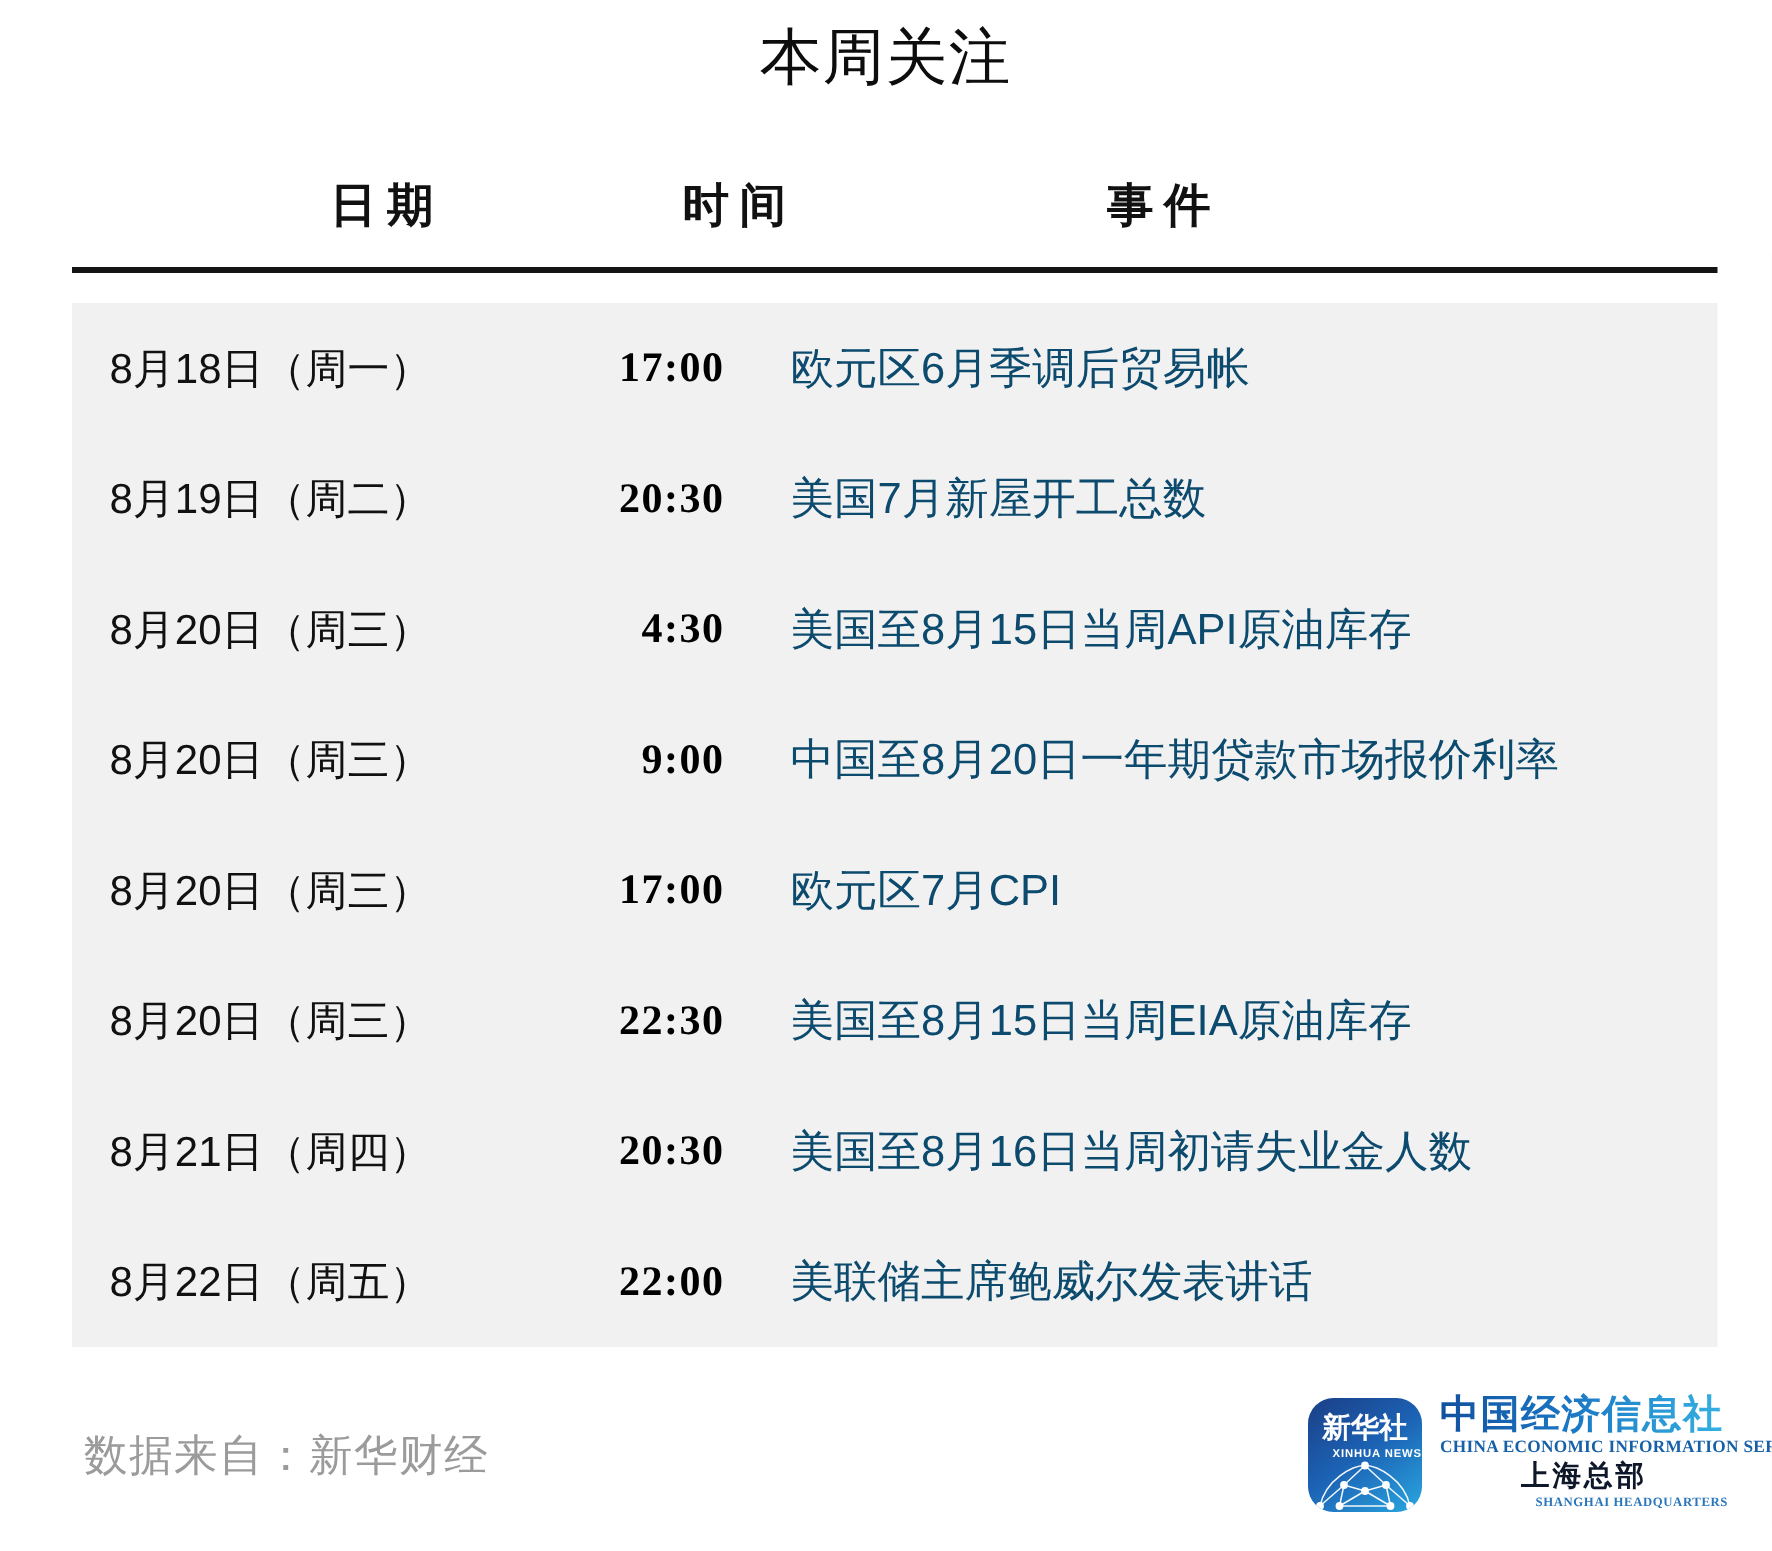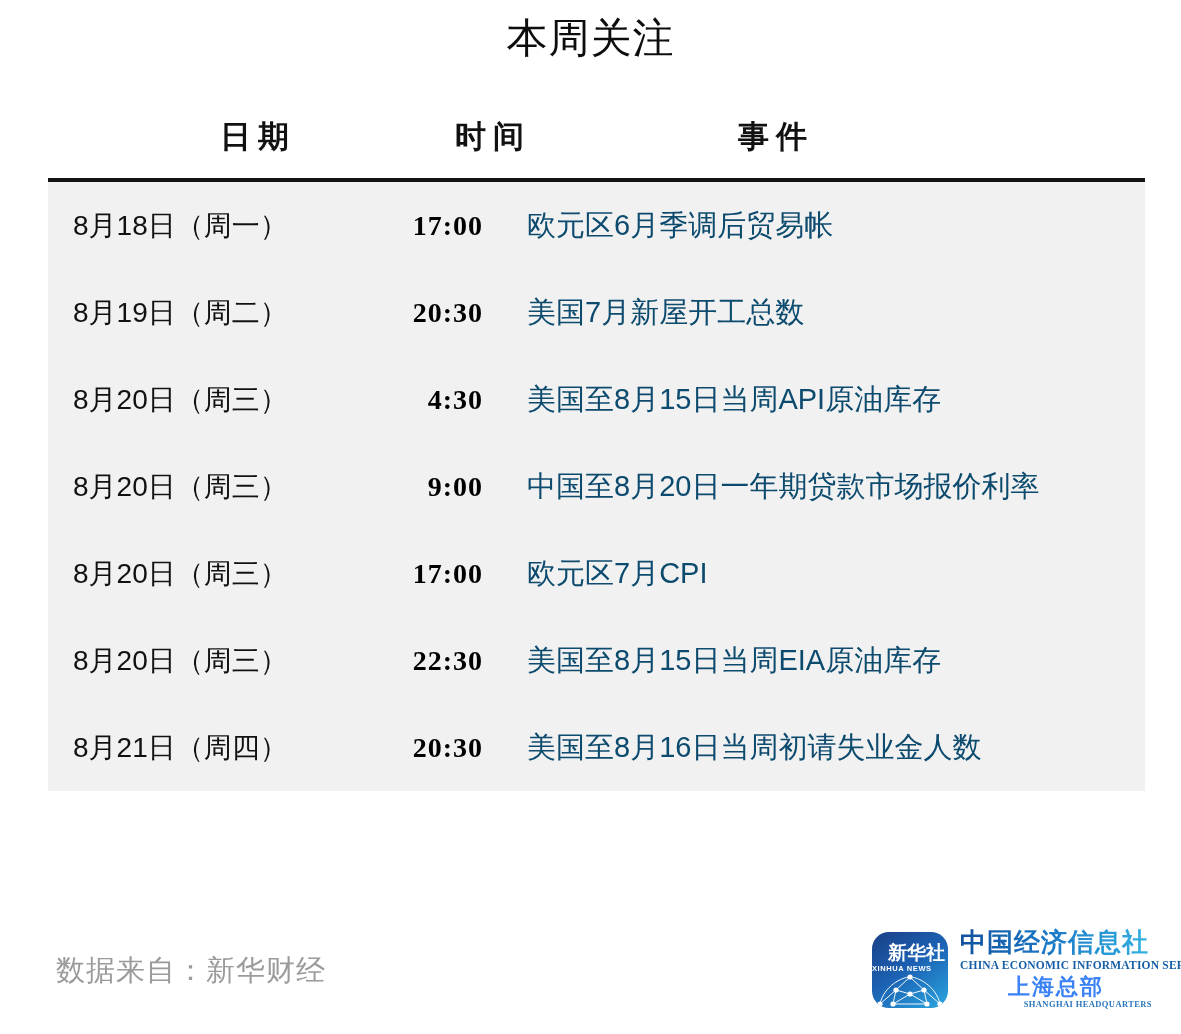--- a/index.html
+++ b/index.html
@@ -59,20 +59,21 @@
   .head-rule {
     height: 4px;
     background: #141414;
     width: 1097px;
   }
 
   .table-body {
     background: #f1f1f1;
     width: 1097px;
     padding: 0;
+    margin-top: 20px;
   }
 
   .t-row {
     display: flex;
     align-items: center;
     height: 87px;
     box-sizing: border-box;
   }
 
   .c-date {
@@ -131,34 +132,35 @@
     top: 4px;
     width: 76px;
     height: 76px;
     border-radius: 17px;
     background: linear-gradient(145deg, #1b3f86 0%, #1c62b4 48%, #2aa7e0 100%);
     overflow: hidden;
   }
   .badge-cn {
     position: absolute;
     top: 11px;
-    left: 16px;
+    left: 0;
     width: 76px;
+    text-align: center;
     color: #ffffff;
     font-size: 19px;
     font-weight: 700;
     letter-spacing: 0px;
     line-height: 1;
   }
   .badge-en {
     position: absolute;
     top: 33px;
     left: 0;
     width: 76px;
-    text-align: left;
+    text-align: right;
     color: #ffffff;
     font-size: 7.5px;
     font-weight: 700;
     letter-spacing: 0.6px;
     line-height: 1;
   }
   .badge-net {
     position: absolute;
     left: 4px;
     top: 42px;
@@ -183,24 +185,24 @@
     font-family: "Liberation Serif", "DejaVu Serif", serif;
     font-size: 11.5px;
     font-weight: 700;
     letter-spacing: 0.2px;
     color: #1760a8;
     white-space: nowrap;
   }
   .logo-hq {
     margin-top: 4px;
     text-align: center;
-    font-size: 22px;
+    font-size: 19px;
     font-weight: 700;
     letter-spacing: 2px;
-    color: #3b82f6;
+    color: #0f172a;
     line-height: 1.1;
     white-space: nowrap;
   }
   .logo-hq-en {
     text-align: right;
     font-family: "Liberation Serif", "DejaVu Serif", serif;
     font-size: 8.5px;
     font-weight: 700;
     letter-spacing: 0.4px;
     color: #2a76bb;
@@ -259,20 +261,25 @@
       <div class="c-time">22:30</div>
       <div class="c-event">美国至8月15日当周EIA原油库存</div>
     </div>
 
     <div class="t-row">
       <div class="c-date">8月21日（周四）</div>
       <div class="c-time">20:30</div>
       <div class="c-event">美国至8月16日当周初请失业金人数</div>
     </div>
 
+    <div class="t-row">
+      <div class="c-date">8月22日（周五）</div>
+      <div class="c-time">22:00</div>
+      <div class="c-event">美联储主席鲍威尔发表讲话</div>
+    </div>
 
   </div>
 </div>
 
 <div class="source-note">数据来自：新华财经</div>
 
 <div class="logo">
 
   <div class="logo-badge">
     <div class="badge-cn">新华社</div>

